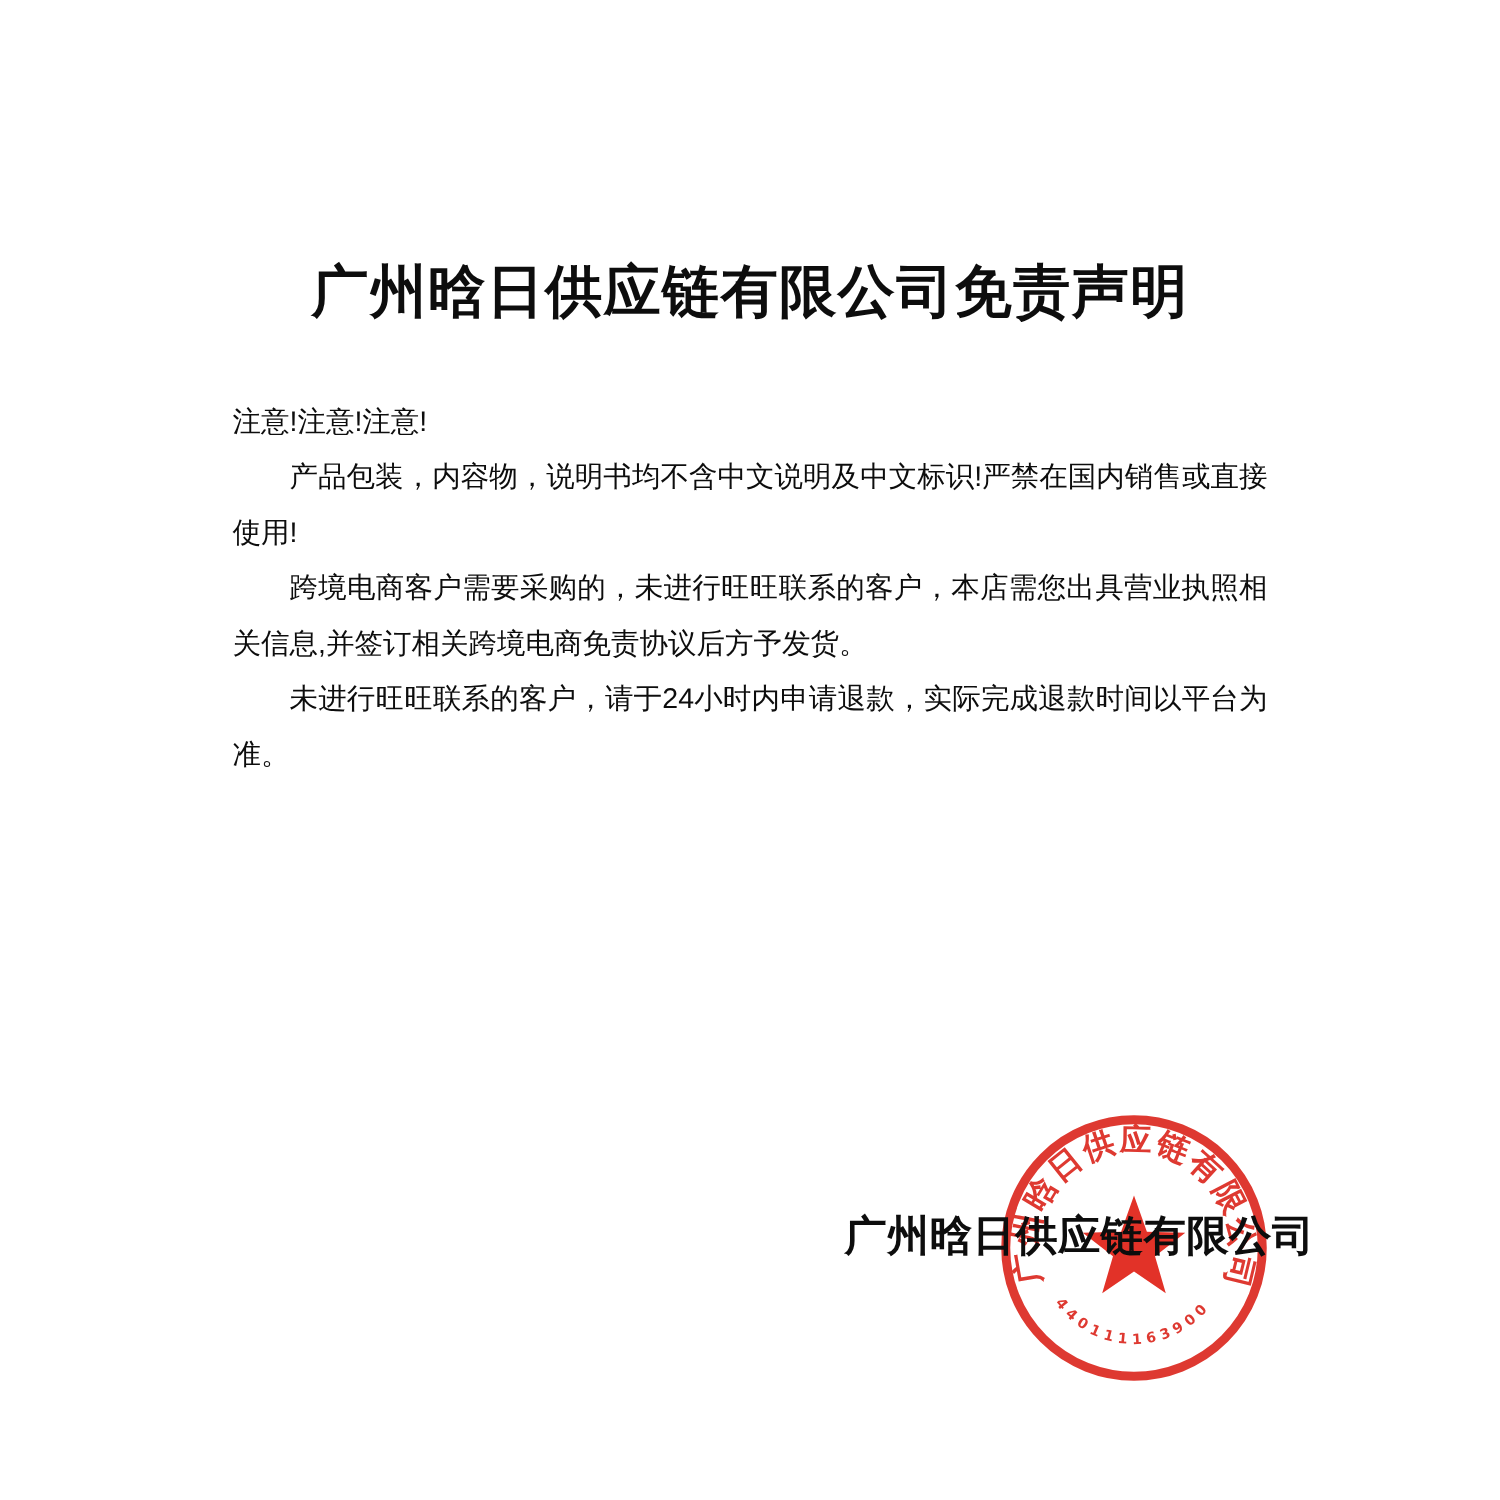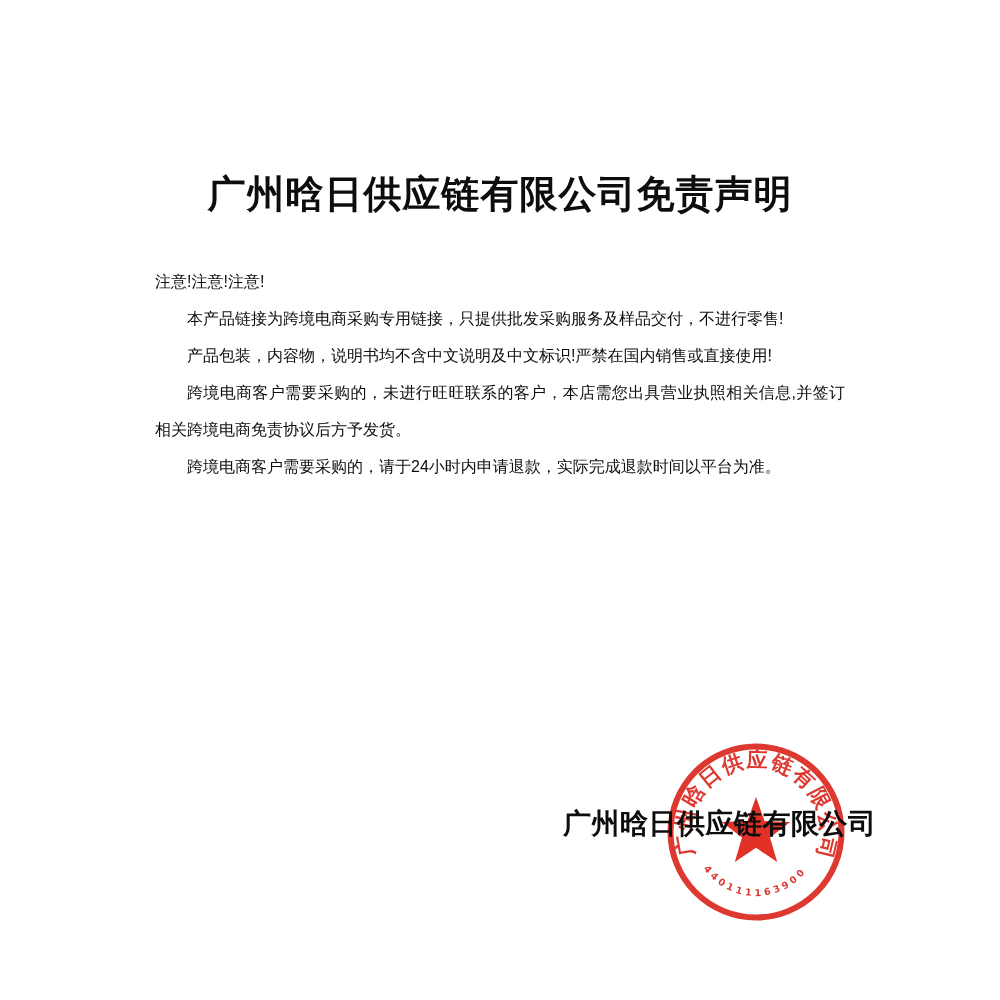--- a/index.html
+++ b/index.html
@@ -27,21 +27,21 @@
     font-size: 38px;
     font-weight: bold;
     letter-spacing: 1px;
     color: #0d0d0d;
   }
   .body-text {
     position: absolute;
     left: 155px;
     top: 247px;
     width: 690px;
-    font-size: 16px;
+    font-size: 19px;
     line-height: 37px;
     text-align: justify;
     color: #0d0d0d;
   }
   .body-text p {
     margin: 0;
     text-indent: 2em;
   }
   .body-text p.no-indent {
     text-indent: 0;
@@ -81,24 +81,23 @@
 </style>
 </head>
 <body>
 
 <div class="page">
 
   <h1 class="title">广州晗日供应链有限公司免责声明</h1>
 
   <div class="body-text">
     <p class="no-indent">注意!注意!注意!</p>
-    <p>本产品链接为跨境电商采购专用链接，只提供批发采购服务及样品交付，不进行零售!</p>
     <p>产品包装，内容物，说明书均不含中文说明及中文标识!严禁在国内销售或直接使用!</p>
     <p>跨境电商客户需要采购的，未进行旺旺联系的客户，本店需您出具营业执照相关信息,并签订相关跨境电商免责协议后方予发货。</p>
-    <p>跨境电商客户需要采购的，请于24小时内申请退款，实际完成退款时间以平台为准。</p>
+    <p>未进行旺旺联系的客户，请于24小时内申请退款，实际完成退款时间以平台为准。</p>
   </div>
 
   <div class="signature">广州晗日供应链有限公司</div>
 
   <svg class="seal" viewBox="0 0 192 192" xmlns="http://www.w3.org/2000/svg">
     <defs>
       <path id="sealArcTop" d="M 34.9 118.2 A 65 65 0 1 1 157.1 118.2" fill="none"></path>
       <path id="sealArcBottom" d="M 43.6 132.7 A 64 64 0 0 0 148.4 132.7" fill="none"></path>
     </defs>
 

